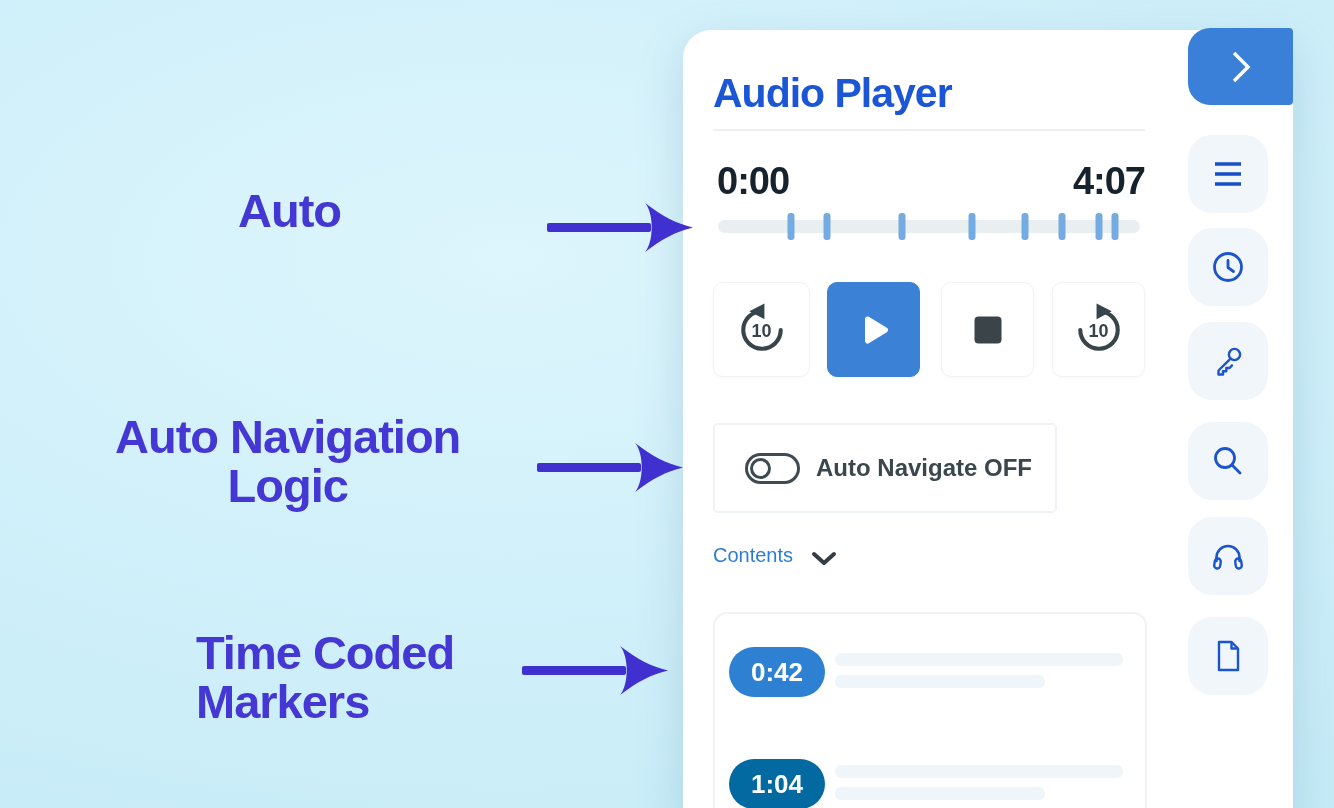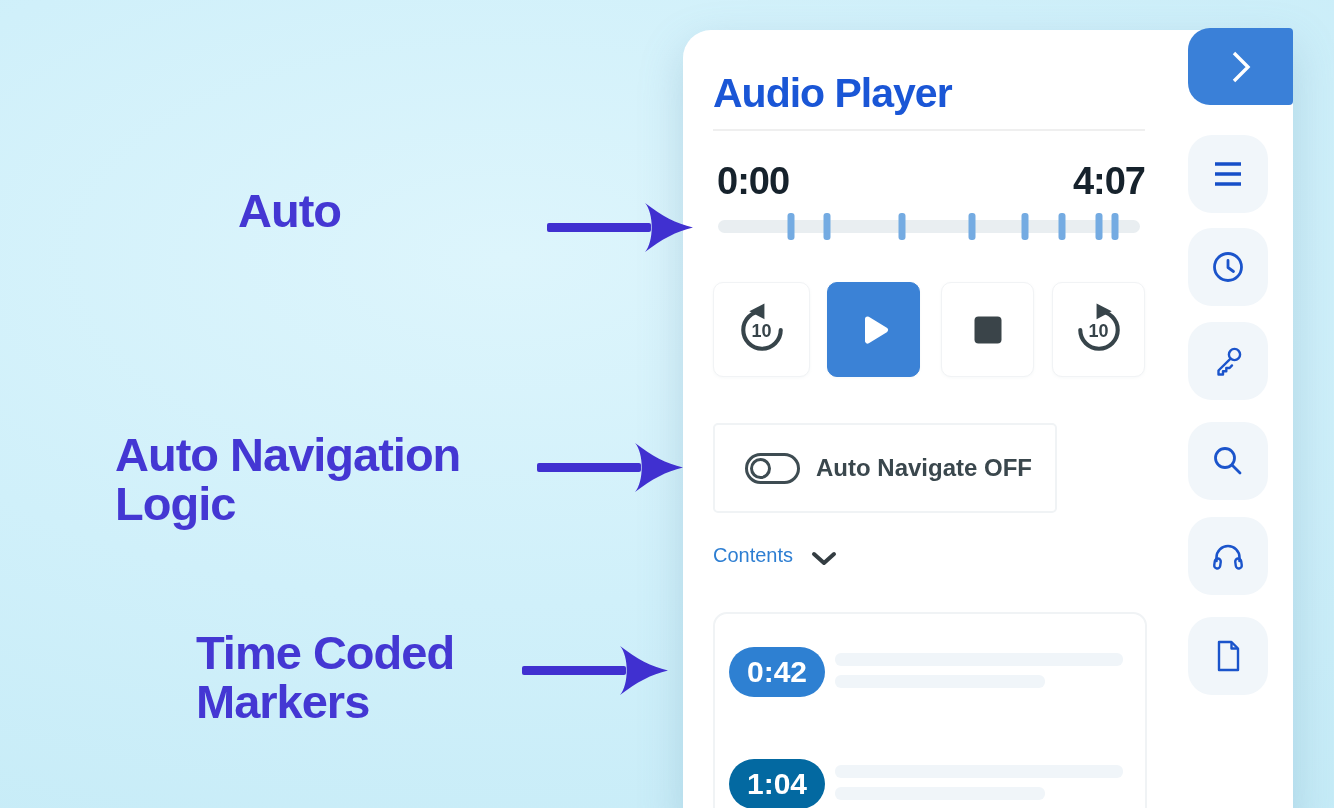--- a/index.html
+++ b/index.html
@@ -73,42 +73,42 @@
   .contents-label{font-size:20px;font-weight:500;color:#2d7ed2;}
   
   .markers-card{
     position:absolute;left:713px;top:612px;width:434px;height:250px;
     background:#fff;border:2px solid #f0f3f5;border-radius:14px;
     box-sizing:border-box;padding:33px 14px 0 14px;
   }
   .marker-row{display:flex;align-items:flex-start;margin-bottom:62px;}
   .marker-pill{
     width:96px;height:50px;border-radius:25px;background:#2e80d2;border:none;
-    color:#fff;font-size:30px;font-weight:700;font-family:inherit;
+    color:#fff;font-size:26px;font-weight:700;font-family:inherit;
     display:flex;align-items:center;justify-content:center;cursor:pointer;flex:none;
   }
   .marker-lines{flex:1;padding:6px 0 0 10px;}
   .ph-line{height:13px;border-radius:6px;background:#f0f5f9;}
   .ph-line.w1{width:288px;}
   .ph-line.w2{width:210px;margin-top:9px;}
   
   .side-btn{
     position:absolute;left:1188px;width:80px;height:78px;border-radius:24px;
     background:#f1f6fa;border:none;cursor:pointer;color:#1b54cb;
     display:flex;align-items:center;justify-content:center;
   }
   .sb-menu{top:135px;} .sb-clock{top:228px;} .sb-key{top:322px;}
   .sb-search{top:422px;} .sb-headphones{top:517px;} .sb-document{top:617px;}
   
   .note{
     position:absolute;color:#4437d3;font-weight:700;
     font-size:47px;line-height:1.05;letter-spacing:-1px;
   }
   .note-1{left:238px;top:186px;}
-  .note-2{left:115px;top:430px;}
+  .note-2{left:115px;top:412px;text-align:center;}
   .note-3{left:196px;top:628px;}
   .arrow{position:absolute;width:150px;height:56px;color:#4030d0;}
   .arrow-1{left:545px;top:199px;}
   .arrow-2{left:535px;top:439px;}
   .arrow-3{left:520px;top:642px;}
 </style>
 </head>
 <body>
 
 <div class="stage">

